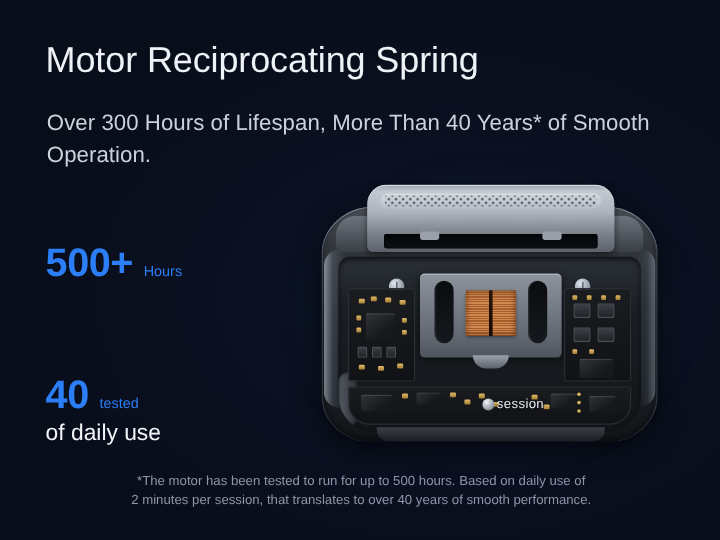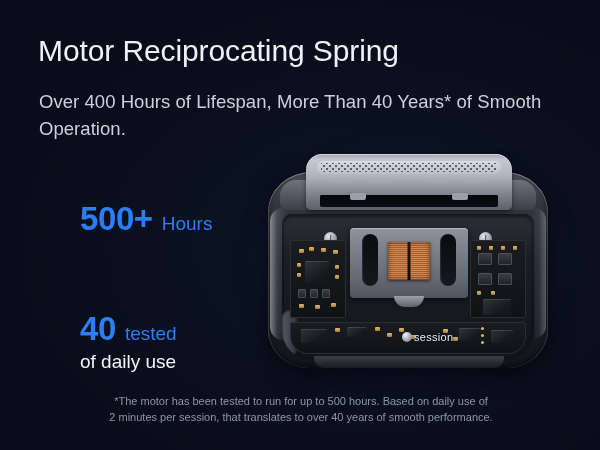--- a/index.html
+++ b/index.html
@@ -48,42 +48,41 @@
     line-height: 27px;
     font-weight: 400;
     color: #ccd2dc;
     letter-spacing: 0.05px;
   }
 
   
   .stat {
     position: absolute;
     left: 38px;
-    margin-left: 42px;
   }
   .stat-a { top: 200px; }
   .stat-b { top: 310px; }
 
   .stat-top {
     display: flex;
     align-items: baseline;
     gap: 9px;
     white-space: nowrap;
   }
 
   .stat-num {
     font-size: 33px;
     line-height: 37px;
     font-weight: 700;
     color: #2b7ef5;
     letter-spacing: -0.4px;
   }
 
   .stat-unit {
-    font-size: 19px;
+    font-size: 12px;
     line-height: 22px;
     font-weight: 400;
     color: #2b7ef5;
   }
 
   .stat-desc {
     margin-top: 3px;
     font-size: 19px;
     line-height: 24px;
     font-weight: 400;
@@ -382,21 +381,21 @@
     box-shadow: inset 0 0 3px rgba(0,0,0,.8);
   }
 </style>
 </head>
 <body>
 
 <div class="banner">
 
   <h1 class="headline">Motor Reciprocating Spring</h1>
 
-  <p class="subheadline">Over 400 Hours of Lifespan, More Than 40 Years* of Smooth Operation.</p>
+  <p class="subheadline">Over 300 Hours of Lifespan, More Than 40 Years* of Smooth Operation.</p>
 
   <div class="stat stat-a">
     <div class="stat-top">
       <span class="stat-num">500+</span>
       <span class="stat-unit">Hours</span>
     </div>
   </div>
 
   <div class="stat stat-b">
     <div class="stat-top">

